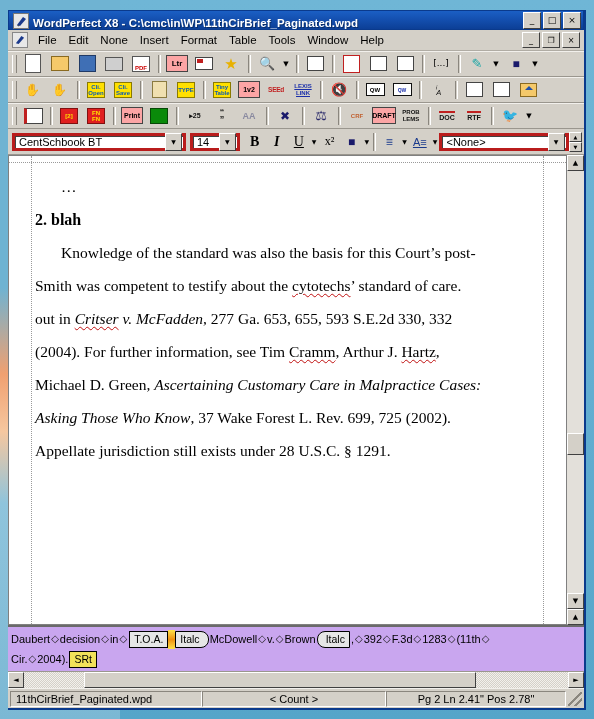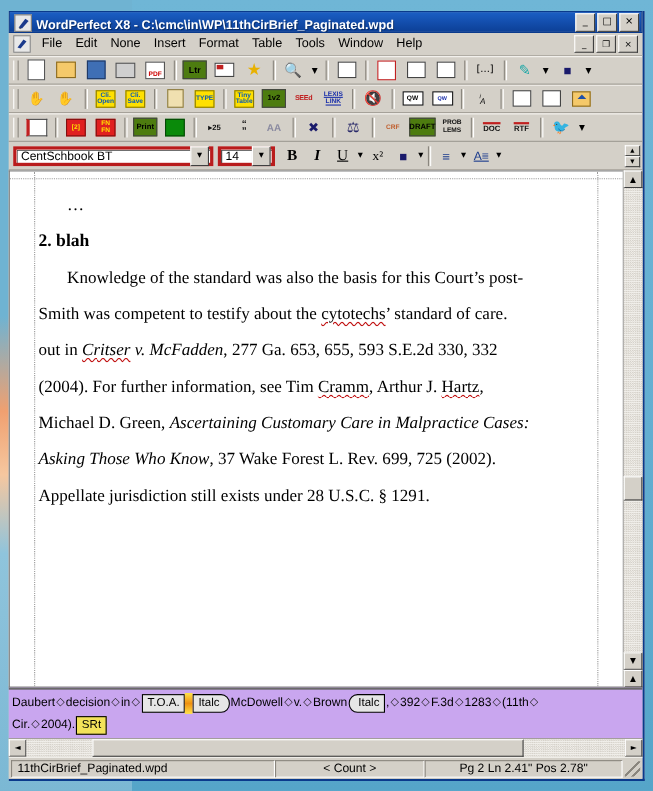--- a/index.html
+++ b/index.html
@@ -115,21 +115,21 @@
     font-family:"DejaVu Sans", sans-serif;
   }
   .ic{font-size:9px;line-height:1;font-family:"DejaVu Sans", sans-serif;}
   
   .ico-page{width:14px;height:17px;background:#fff;border:1px solid #555;}
   .ico-folder{width:16px;height:13px;background:#f5c96a;border:1px solid #8a6a20;}
   .ico-disk{width:15px;height:15px;background:#3f6fb5;border:1px solid #203a66;}
   .ico-print{width:16px;height:12px;background:#cfcfcf;border:1px solid #555;}
   .ico-pdf{width:16px;height:14px;background:#fff;border:1px solid #555;color:#c00;font-size:6px;font-weight:bold;display:flex;align-items:flex-end;justify-content:center;}
   .ico-lbl{
-    min-width:18px;height:15px;background:#4d7c0f;border:1px solid #444;
+    min-width:18px;height:15px;background:#fca5a5;border:1px solid #444;
     font-size:7px;font-weight:bold;display:flex;align-items:center;justify-content:center;
     color:#000;padding:0 1px;line-height:1;
   }
   .ico-star{color:#e8b100;font-size:15px;line-height:1;}
   .ico-mag{color:#1b3a6b;font-size:13px;line-height:1;}
   .ico-red{width:15px;height:16px;background:#fff;border:1.5px solid #c02020;}
   .ico-book{width:15px;height:14px;background:#fff;border:1px solid #444;border-left:3px solid #c02020;}
   .ico-green{width:16px;height:14px;background:#0a8a0a;border:1px solid #064806;}
   .ico-cy{width:16px;height:14px;background:#ffe000;border:1px solid #8a7a00;font-size:6px;font-weight:bold;color:#0a5ab5;display:flex;align-items:center;justify-content:center;line-height:1;text-align:center;}
   .ico-rd{width:16px;height:14px;background:#e02020;border:1px solid #801010;font-size:6px;font-weight:bold;color:#ffe000;display:flex;align-items:center;justify-content:center;line-height:1;text-align:center;}
@@ -580,20 +580,24 @@
     <div class="pb-arrow">▼</div>
     <div class="pb-sep"></div>
     <div class="pb-btn">
         <span style="font-size:12px;color:#1a3a8c;">≡</span>
       </div>
     <div class="pb-arrow">▼</div>
     <div class="pb-btn">
         <span style="font-size:11px;color:#1a3a8c;text-decoration:underline;">A≡</span>
       </div>
     <div class="pb-arrow">▼</div>
+    <div class="combo" style="width:135px;">
+      <span class="val">&lt;None&gt;</span>
+      <span class="cbtn">▼</span>
+    </div>
     <div class="pb-spin">
       <div>▲</div>
       <div>▼</div>
     </div>
   </div>
 
   <div id="doc-wrap">
     <div id="doc-area">
       <div id="page">
         <div class="guide-v" style="left:22px;"></div>
@@ -663,18 +667,18 @@
   <div id="hscroll">
     <div class="hs-btn">◄</div>
     <div class="hs-track">
       <div class="hs-thumb"></div>
     </div>
     <div class="hs-btn">►</div>
   </div>
 
   <div id="statusbar">
     <div class="sb-cell" style="flex:1 1 auto;">11thCirBrief_Paginated.wpd</div>
-    <div class="sb-cell" style="width:136px;justify-content:center;">&lt; Count &gt;</div>
+    <div class="sb-cell" style="width:184px;justify-content:center;">&lt; Count &gt;</div>
     <div class="sb-cell" style="width:180px;justify-content:center;">Pg 2 Ln 2.41" Pos 2.78"</div>
     <div class="sb-grip"></div>
   </div>
 
 </div>
 
 </body></html>

